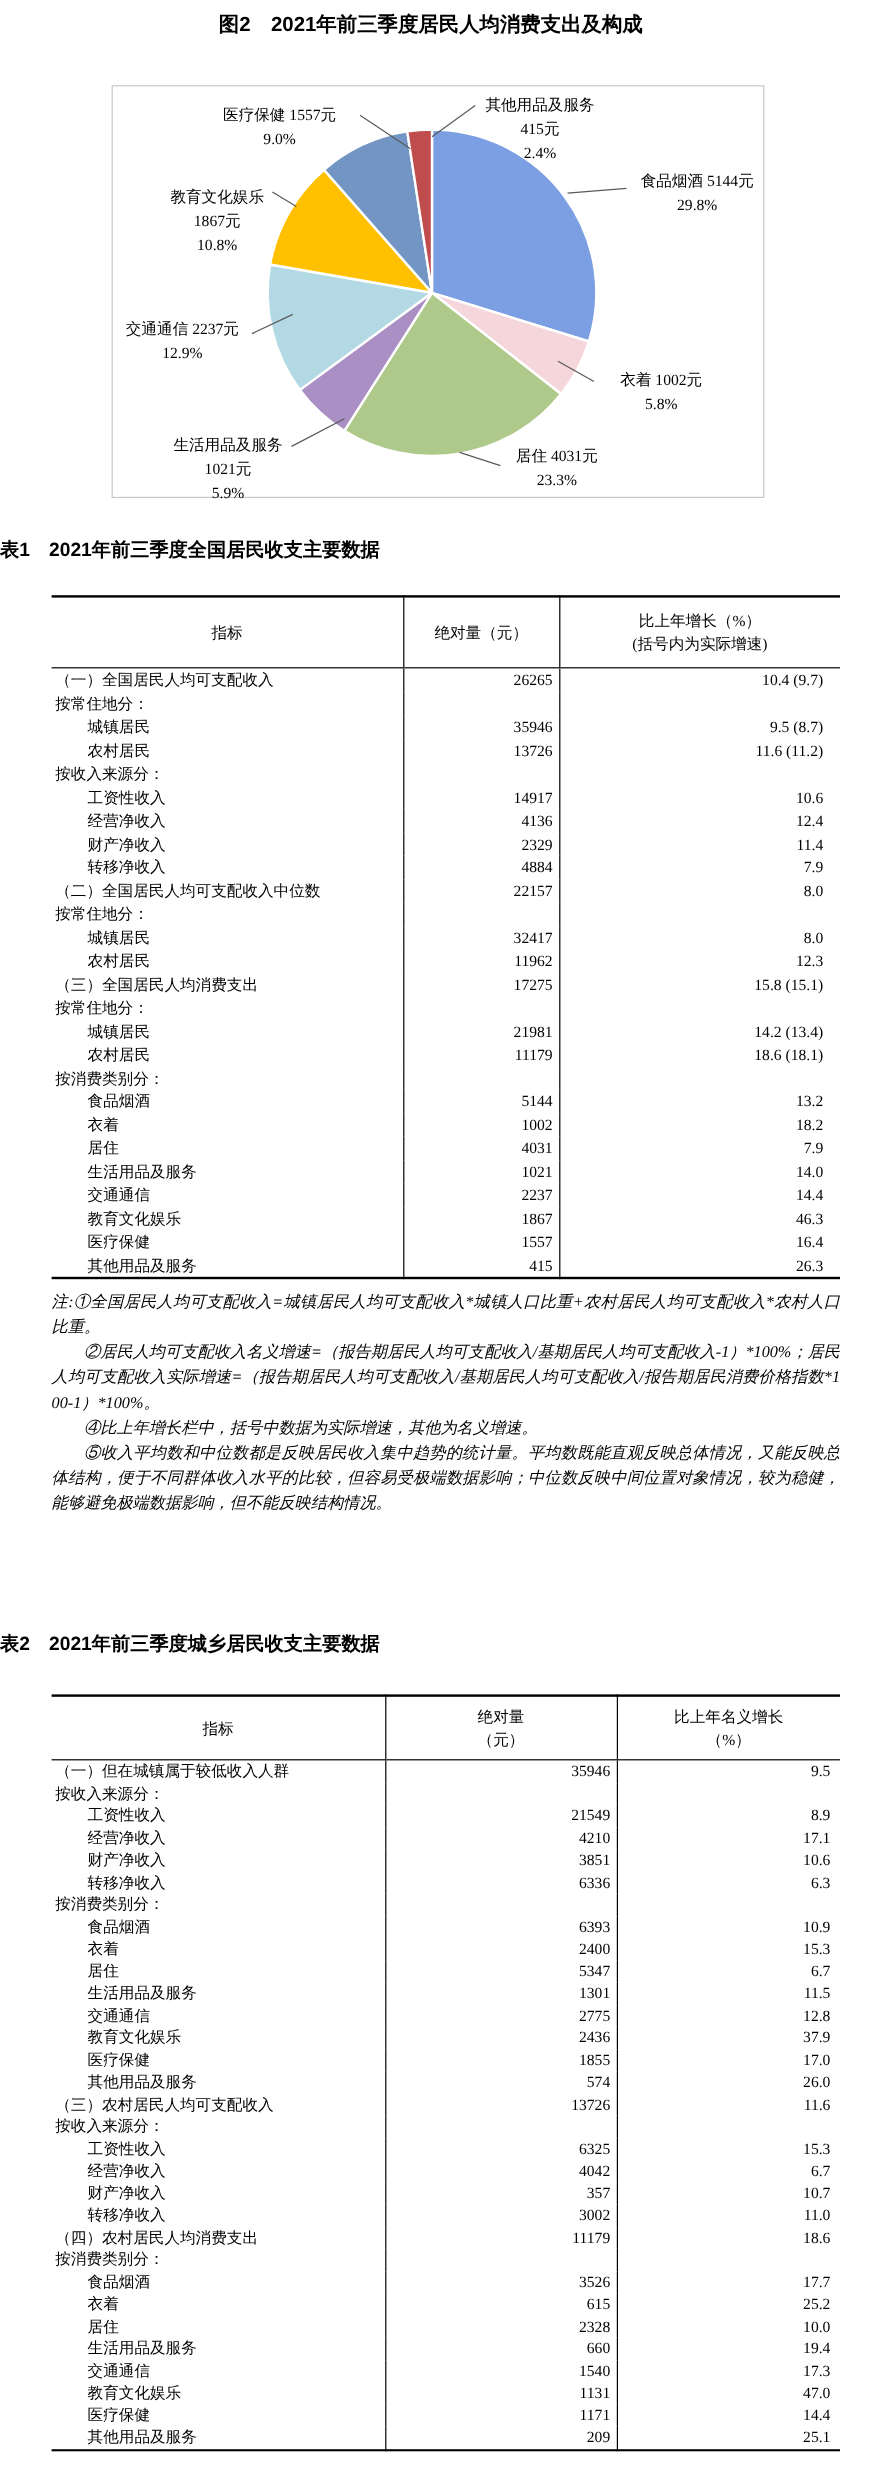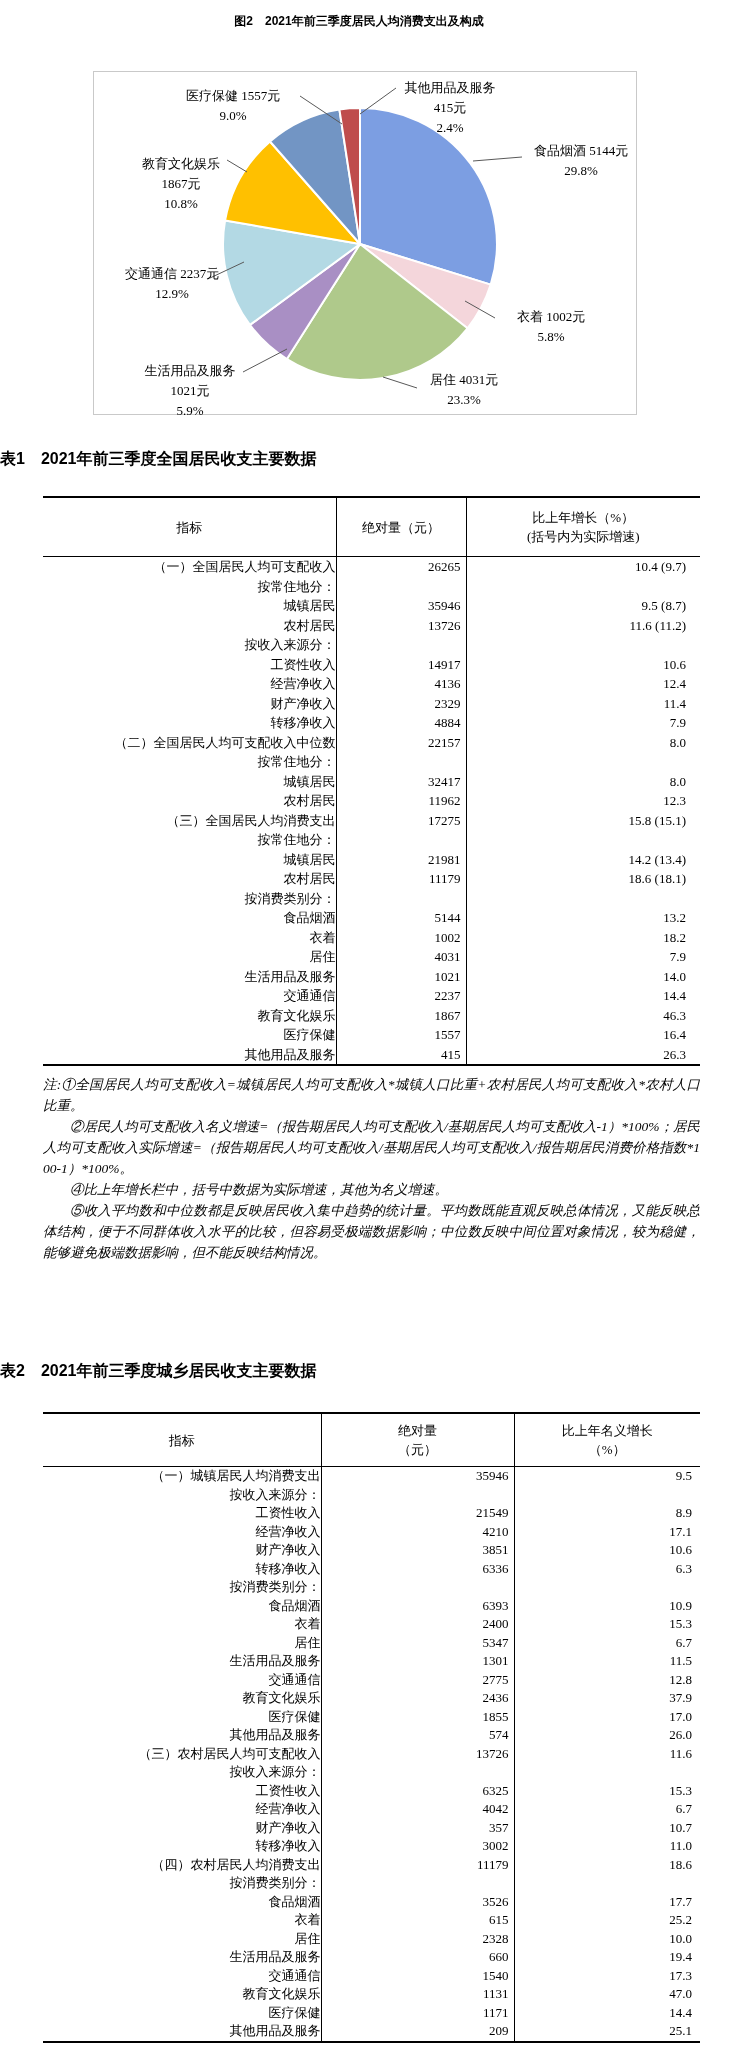--- a/index.html
+++ b/index.html
@@ -1,35 +1,35 @@
 <!DOCTYPE html>
 <html><head>
 <meta charset="utf-8">
 <style>
   html,body{margin:0;padding:0;background:#fff;}
   body{width:730px;color:#000;font-family:"Liberation Serif","DejaVu Serif",serif;}
-  .fig-title{margin:10px 12px 0 0;text-align:center;font-weight:bold;font-size:12px;line-height:22px;
+  .fig-title{margin:10px 12px 0 0;text-align:center;font-weight:bold;font-size:17px;line-height:22px;
     font-family:"Liberation Sans","DejaVu Sans",sans-serif;}
   .chart-box{position:relative;margin:39px 0 0 93px;width:542px;height:342px;border:1px solid #c9c9c9;background:#fff;}
   .chart-box svg{position:absolute;left:0;top:0;}
   .slice-label{position:absolute;transform:translateX(-50%);text-align:center;font-size:13px;line-height:20px;
     white-space:nowrap;color:#000;}
   .tbl-title{margin:33px 0 0 0;font-weight:bold;font-size:16px;line-height:22px;
     font-family:"Liberation Sans","DejaVu Sans",sans-serif;}
   .tbl-wrap{margin:26px 0 0 43px;}
   .tbl-wrap.second{margin-top:30px;}
   table{width:657px;border-collapse:collapse;table-layout:fixed;border-top:2.5px solid #000;border-bottom:2.5px solid #000;}
   th,td{padding:0;margin:0;font-weight:normal;font-size:13px;overflow:hidden;}
   thead th{border-bottom:1px solid #000;text-align:center;vertical-align:middle;line-height:19px;}
   .t1 thead th{height:58px;}
   .t2 thead th{height:52px;}
   .vline{border-left:1px solid #000;}
   .t1 tbody td{line-height:19.5px;}
   .t2 tbody td{line-height:18.5px;}
-  td.lab{text-align:right;padding-left:3px;white-space:nowrap;}
+  td.lab{text-align:left;padding-left:3px;white-space:nowrap;}
   td.lab.ind{padding-left:30px;}
   td.val{text-align:right;padding-right:5px;}
   td.gro{text-align:right;padding-right:14px;}
   .t2 td.gro{padding-right:8px;}
   .notes{margin:8px 0 16px 43px;width:657px;min-height:270px;font-size:13.5px;line-height:21px;font-style:italic;
     text-align:justify;word-break:break-all;}
   .notes p{margin:0;}
   .notes p.indent{text-indent:2em;}
   .tbl-title.second{margin-top:12px;}
 </style>
@@ -67,21 +67,21 @@
     </div>
     <div class="slice-label" style="left: 370px; top: 298px;">
       <div>居住 4031元</div>
       <div>23.3%</div>
     </div>
     <div class="slice-label" style="left: 96px; top: 289px;">
       <div>生活用品及服务</div>
       <div>1021元</div>
       <div>5.9%</div>
     </div>
-    <div class="slice-label" style="left: 78px; top: 192px;">
+    <div class="slice-label" style="left: 58px; top: 192px;">
       <div>交通通信 2237元</div>
       <div>12.9%</div>
     </div>
     <div class="slice-label" style="left: 87px; top: 82px;">
       <div>教育文化娱乐</div>
       <div>1867元</div>
       <div>10.8%</div>
     </div>
     <div class="slice-label" style="left: 139px; top: 14px;">
       <div>医疗保健 1557元</div>
@@ -276,21 +276,21 @@
             <div>（元）</div>
           </th>
           <th class="vline">
             <div>比上年名义增长</div>
             <div>（%）</div>
           </th>
         </tr>
       </thead>
       <tbody>
         <tr>
-          <td class="lab">（一）城镇居民人均消费支出</td>
+          <td class="lab">（一）但在城镇属于较低收入人群</td>
           <td class="val vline">35946</td>
           <td class="gro vline">9.5</td>
         </tr>
         <tr>
           <td class="lab">按收入来源分：</td>
           <td class="val vline"></td>
           <td class="gro vline"></td>
         </tr>
         <tr>
           <td class="lab ind">工资性收入</td>

